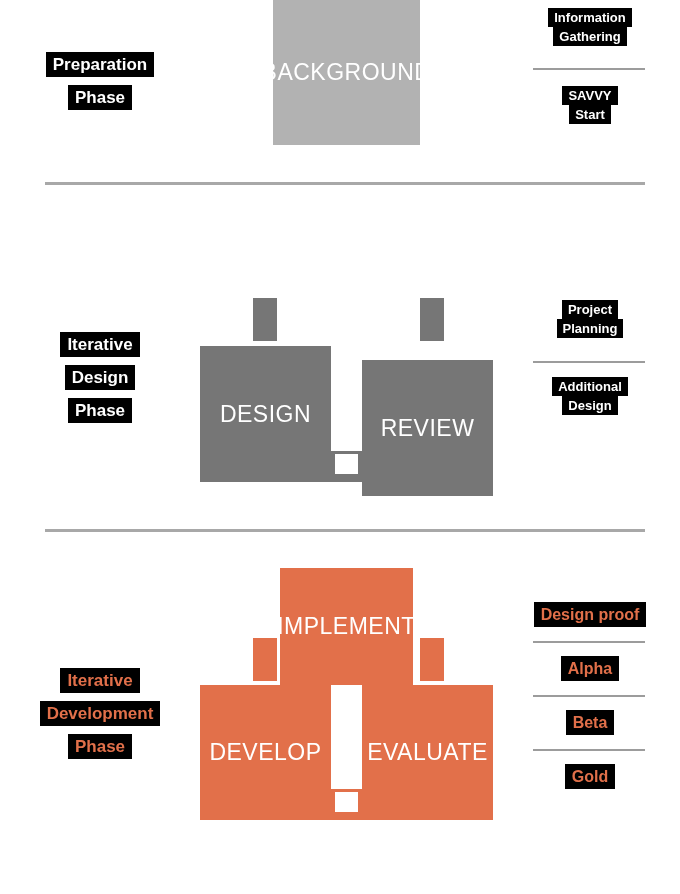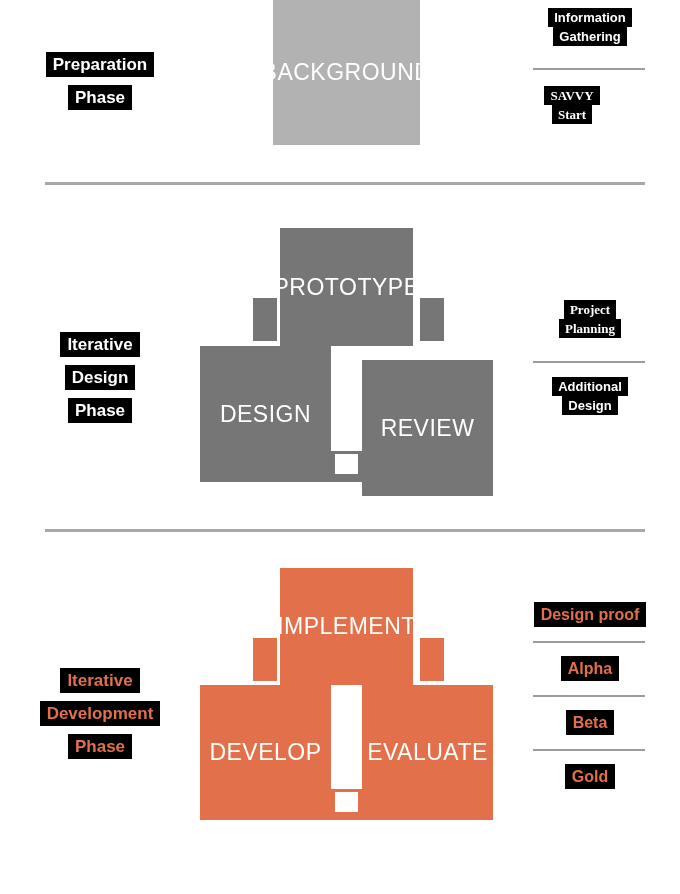--- a/index.html
+++ b/index.html
@@ -55,48 +55,45 @@
     <span>BACKGROUND</span>
   </div>
 
   <div class="hl-group" style="left:520px;top:8px;width:140px;">
     <span class="hl hl-sm">Information</span>
     <span class="hl hl-sm">Gathering</span>
   </div>
 
   <div class="rule" style="left:533px;top:68px;width:112px;"></div>
 
-  <div class="hl-group" style="left:502px;top:86px;width:140px;font-family:Liberation Serif, serif;">
+  <div class="hl-group" style="left:520px;top:86px;width:140px;">
     <span class="hl hl-sm">SAVVY</span>
     <span class="hl hl-sm">Start</span>
   </div>
 
   <div class="divider" style="top:182px;"></div>
 
   <div class="hl-group" style="left:30px;top:324px;width:140px;">
     <span class="hl hl-lg">Iterative</span>
     <span class="hl hl-lg">Design</span>
     <span class="hl hl-lg">Phase</span>
   </div>
 
-  <div class="box dgray" style="left:280px;top:228px;width:133px;height:118px;">
-    <span>PROTOTYPE</span>
-  </div>
   <div class="conn dgray" style="left:253px;top:298px;width:24px;height:43px;"></div>
   <div class="conn dgray" style="left:420px;top:298px;width:24px;height:43px;"></div>
   <div class="box dgray" style="left:200px;top:346px;width:131px;height:136px;">
     <span>DESIGN</span>
   </div>
   <div class="box dgray" style="left:362px;top:360px;width:131px;height:136px;">
     <span>REVIEW</span>
   </div>
   <div class="conn dgray" style="left:331px;top:451px;width:31px;height:31px;"></div>
   <div class="notch" style="left:335px;top:454px;width:23px;height:20px;"></div>
 
-  <div class="hl-group" style="left:520px;top:300px;width:140px;font-family:Liberation Serif, serif;">
+  <div class="hl-group" style="left:520px;top:300px;width:140px;">
     <span class="hl hl-sm">Project</span>
     <span class="hl hl-sm">Planning</span>
   </div>
 
   <div class="rule" style="left:533px;top:361px;width:112px;"></div>
 
   <div class="hl-group" style="left:520px;top:377px;width:140px;">
     <span class="hl hl-sm">Additional</span>
     <span class="hl hl-sm">Design</span>
   </div>

